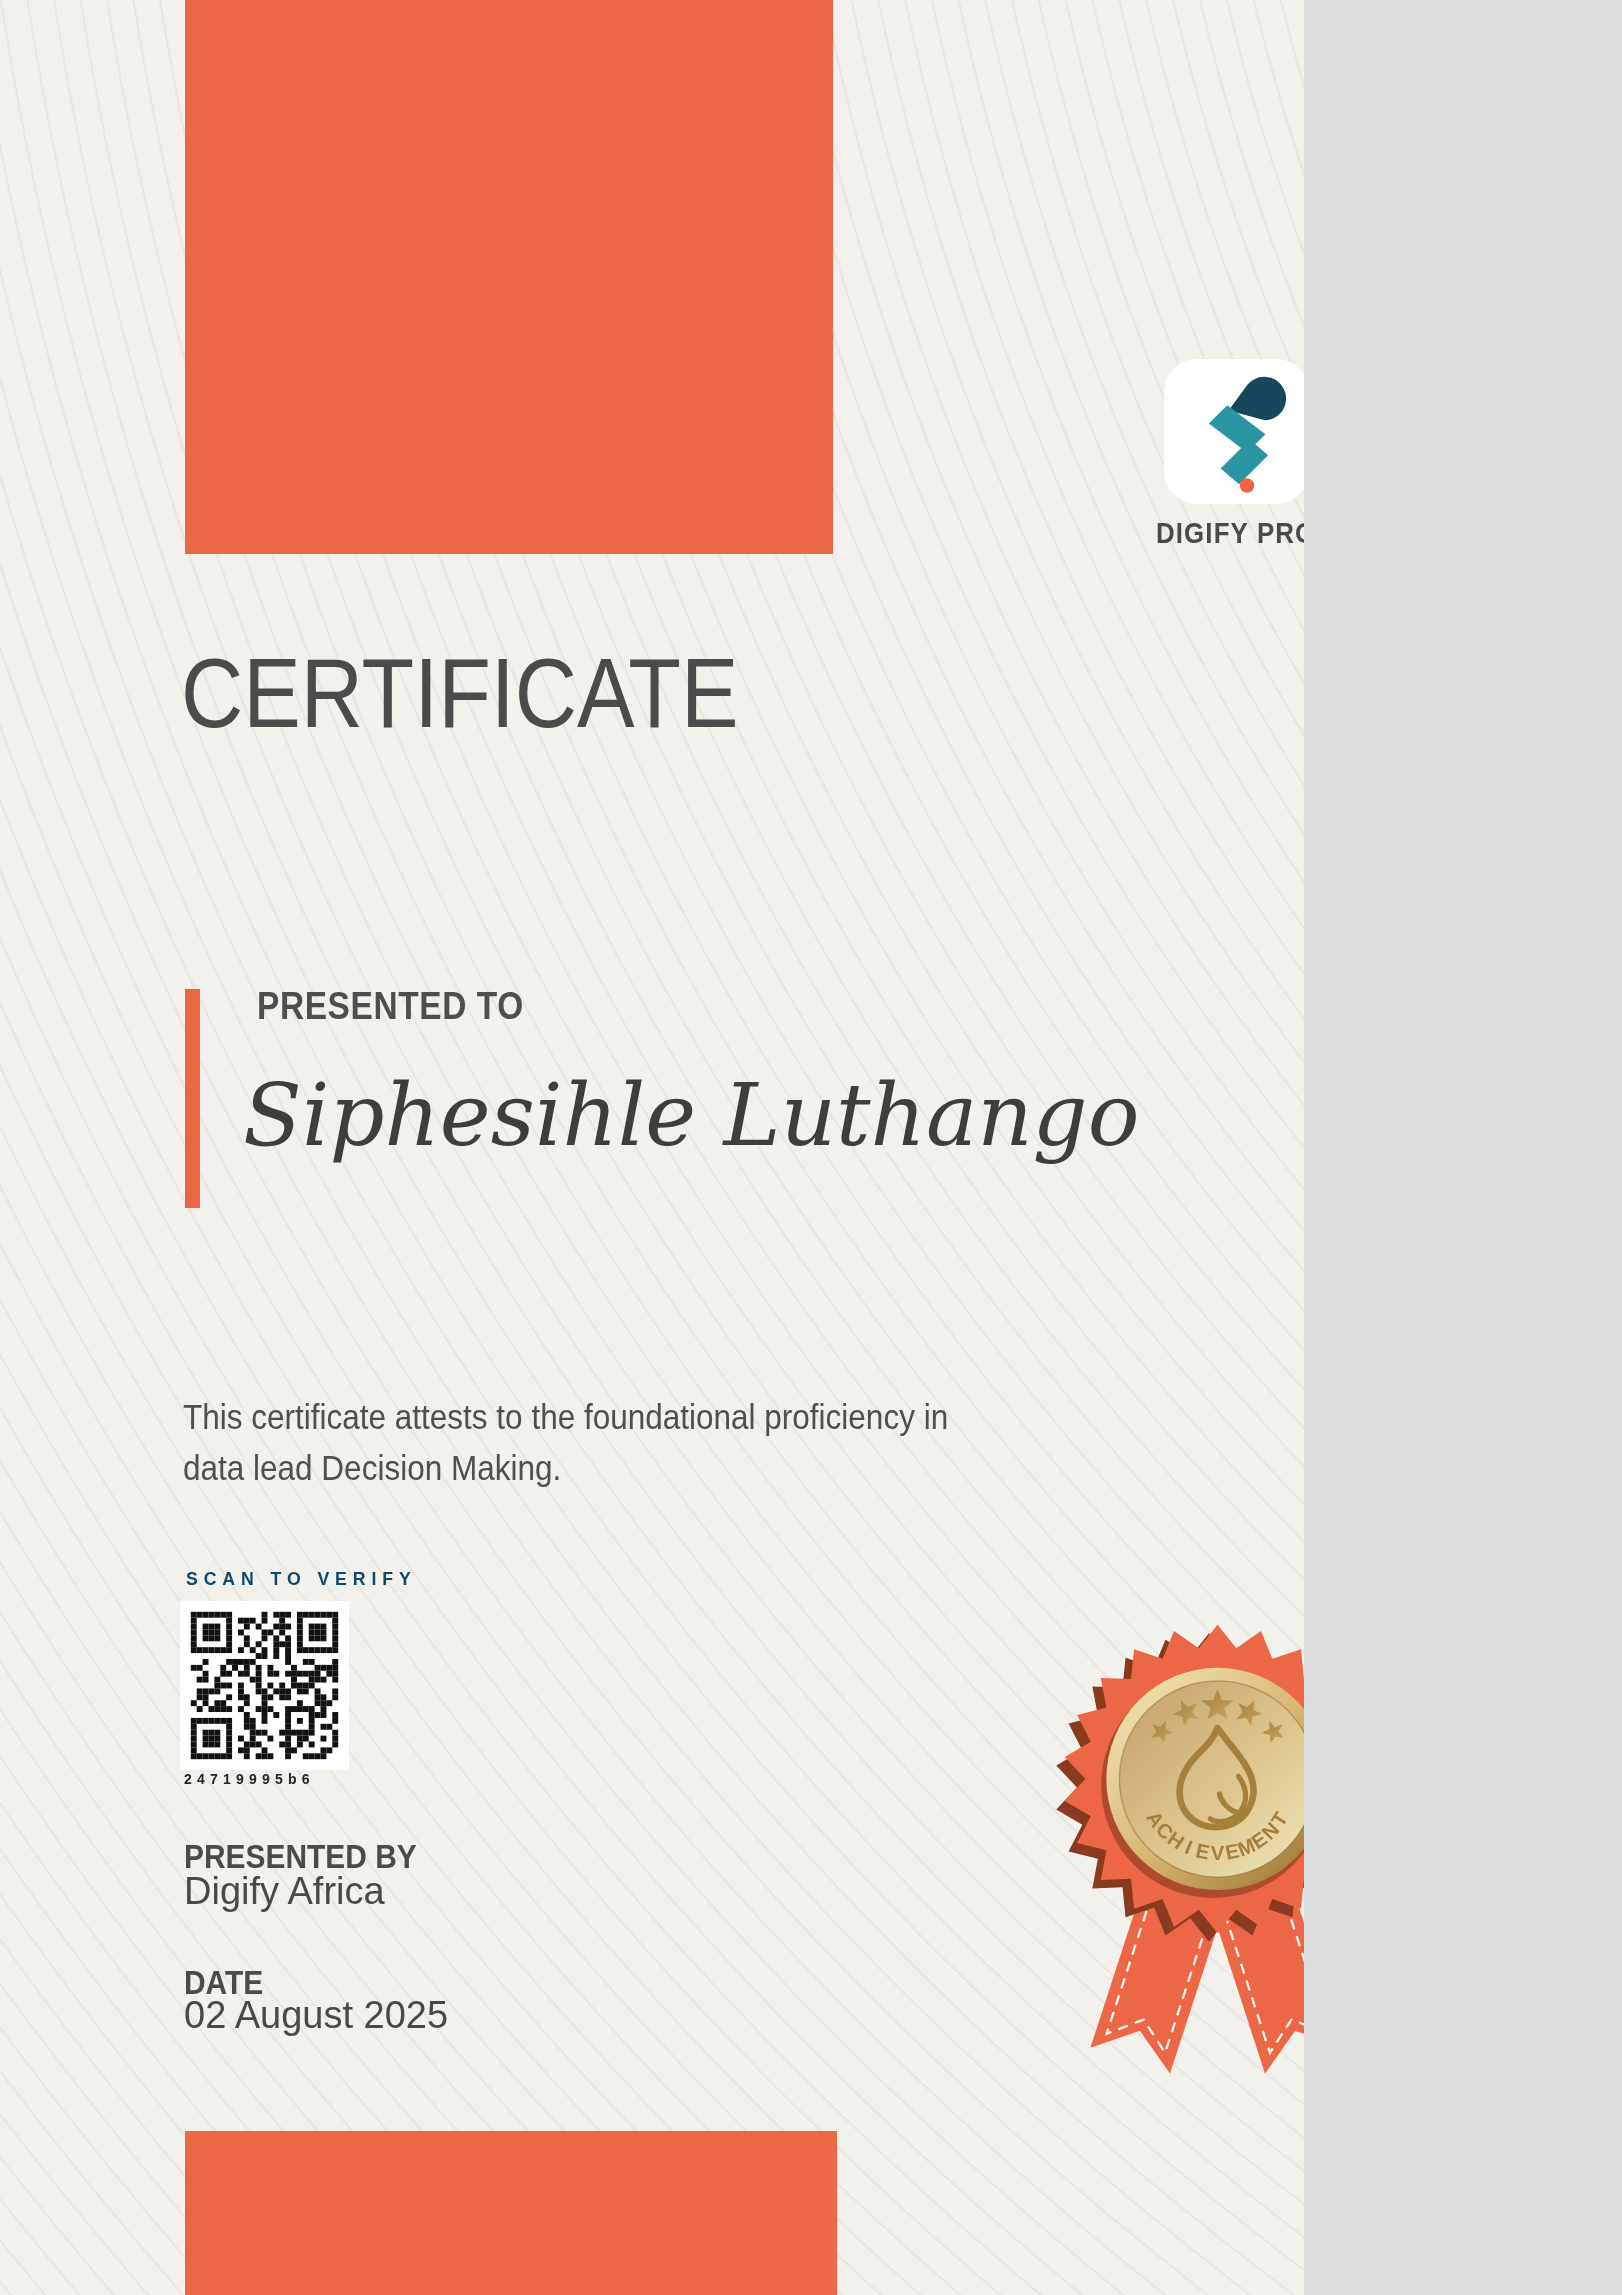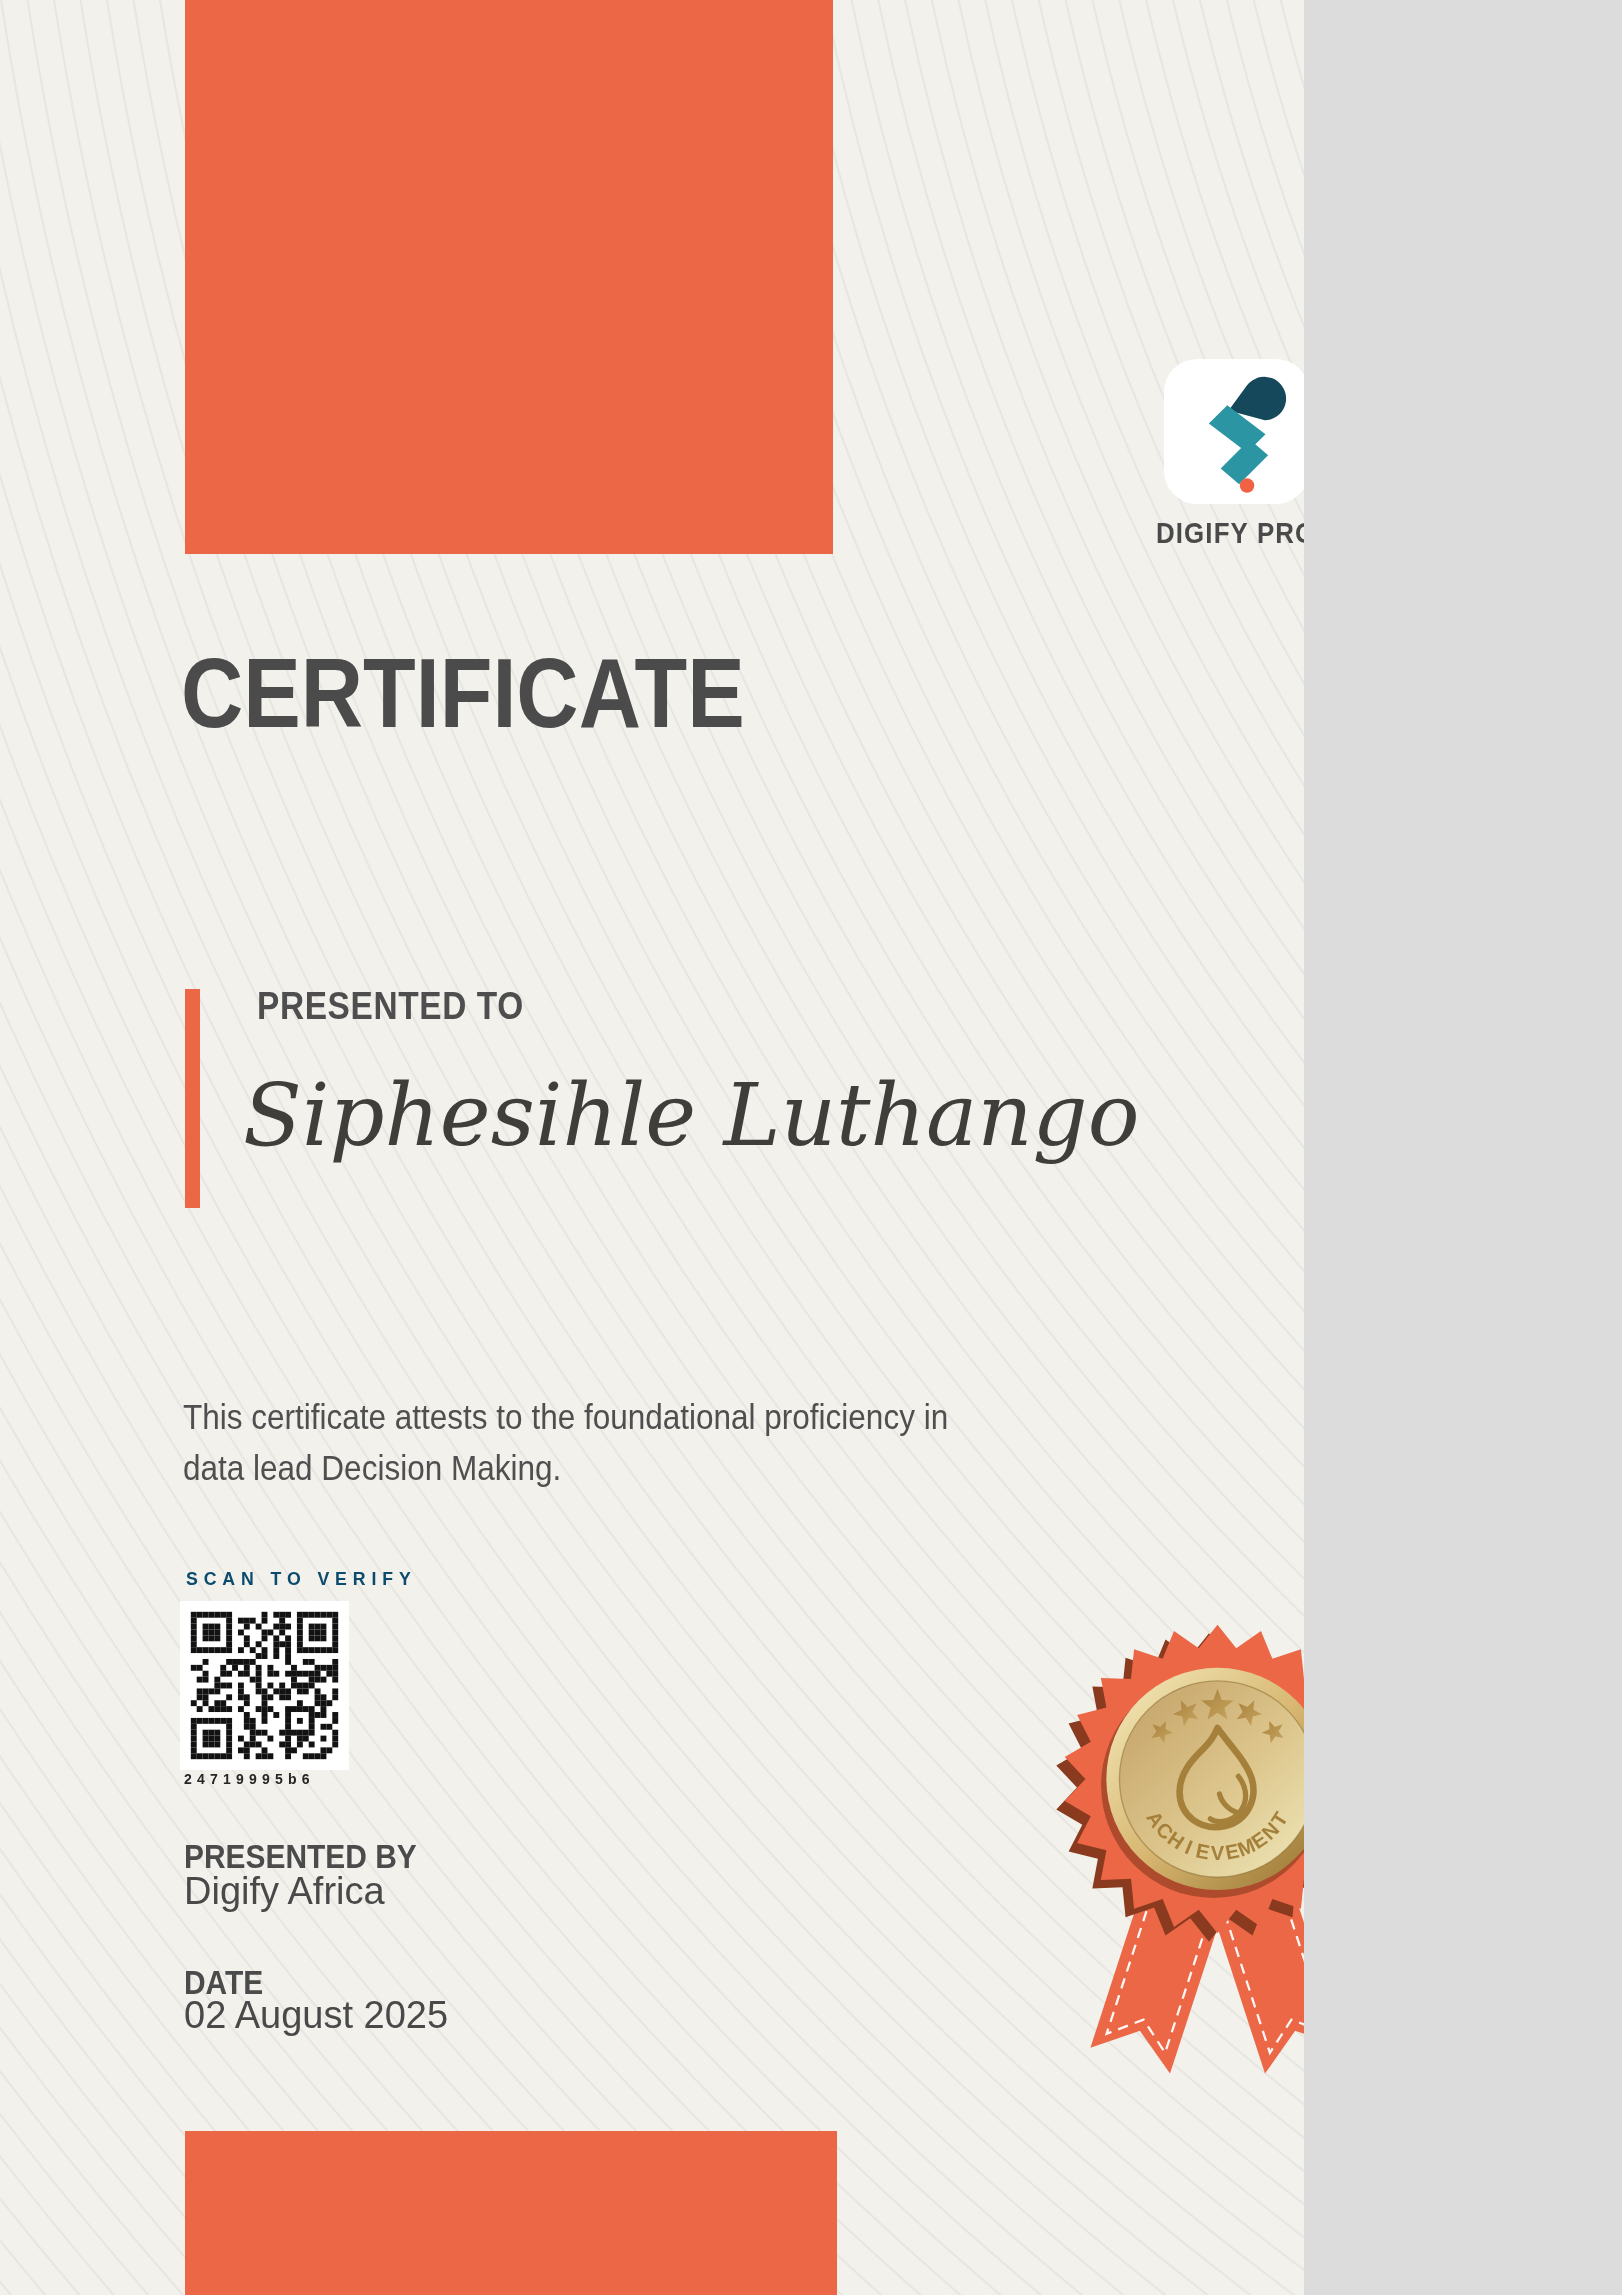--- a/index.html
+++ b/index.html
@@ -22,21 +22,21 @@
   .brand{
     position:absolute;left:1091px;top:516px;width:291px;
     text-align:center;font-size:29.4px;font-weight:700;letter-spacing:1.3px;color:#4a4a4a;
   }
 
   .cx{display:inline-block;transform:scaleX(.88);transform-origin:0 50%;white-space:nowrap;}
   .cx9{display:inline-block;transform:scaleX(.9);transform-origin:0 0;}
 
   .title{
     position:absolute;left:181px;top:644px;
-    font-size:98px;line-height:1.0;font-weight:700;color:#4b4b4b;
+    font-size:98px;line-height:1.0;font-weight:400;color:#4b4b4b;
   }
   .subtitle{
     position:absolute;left:182px;top:747px;
     font-size:58px;line-height:1.0;font-weight:600;color:#4b4b4b;letter-spacing:0.7px;
   }
 
   .pbar{position:absolute;left:185px;top:989px;width:15px;height:219px;background:#ec6746;}
   .presented-to{
     position:absolute;left:257px;top:985px;
     font-size:38px;font-weight:700;color:#4e4e4e;letter-spacing:0.7px;

